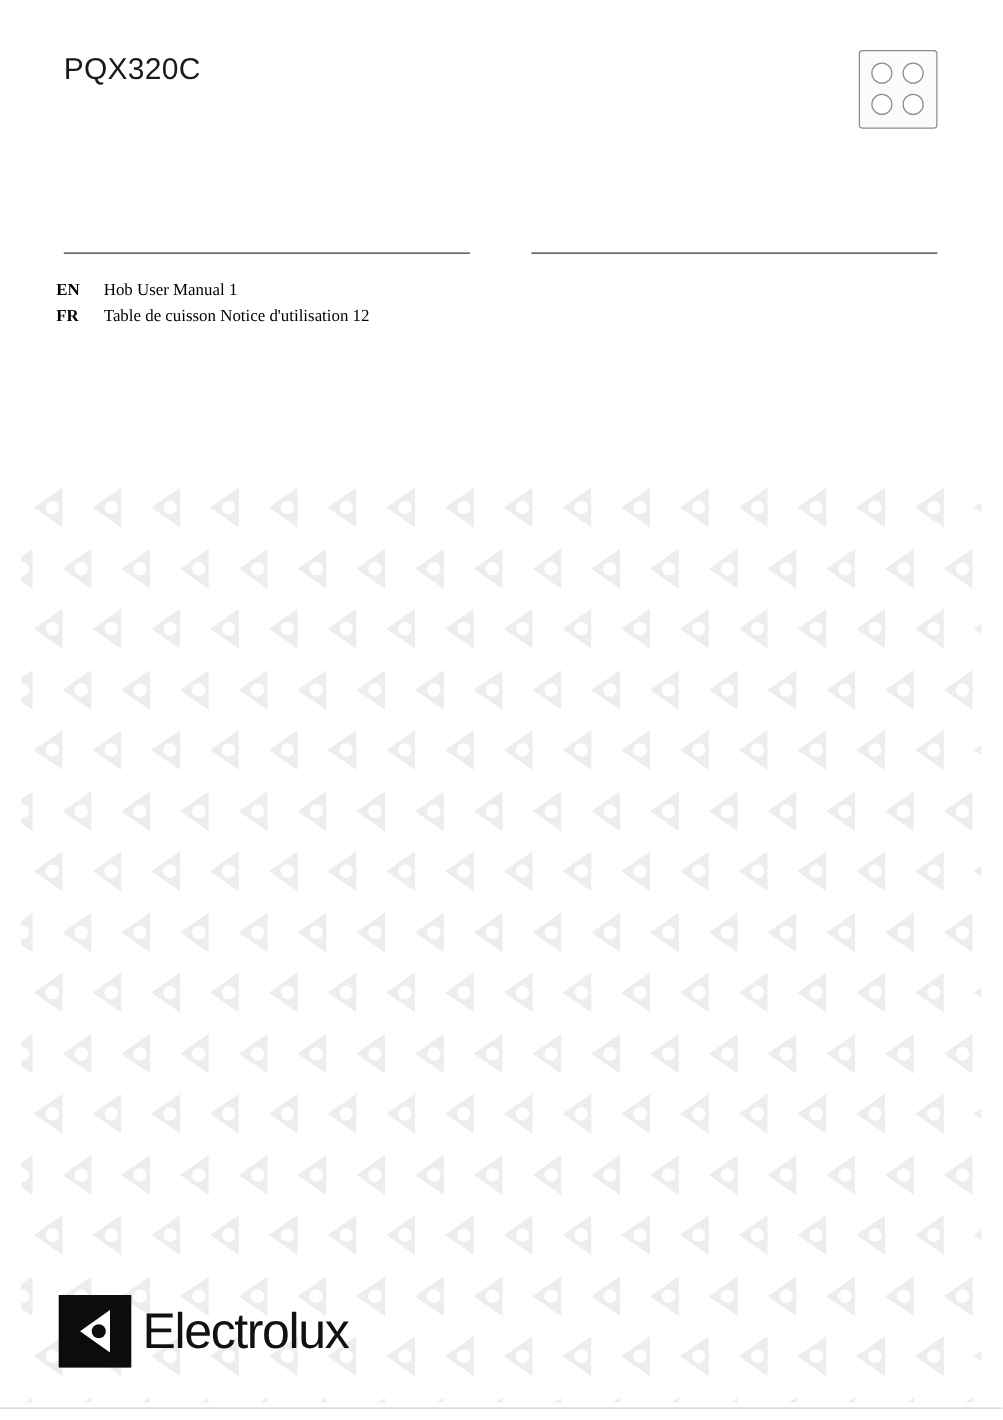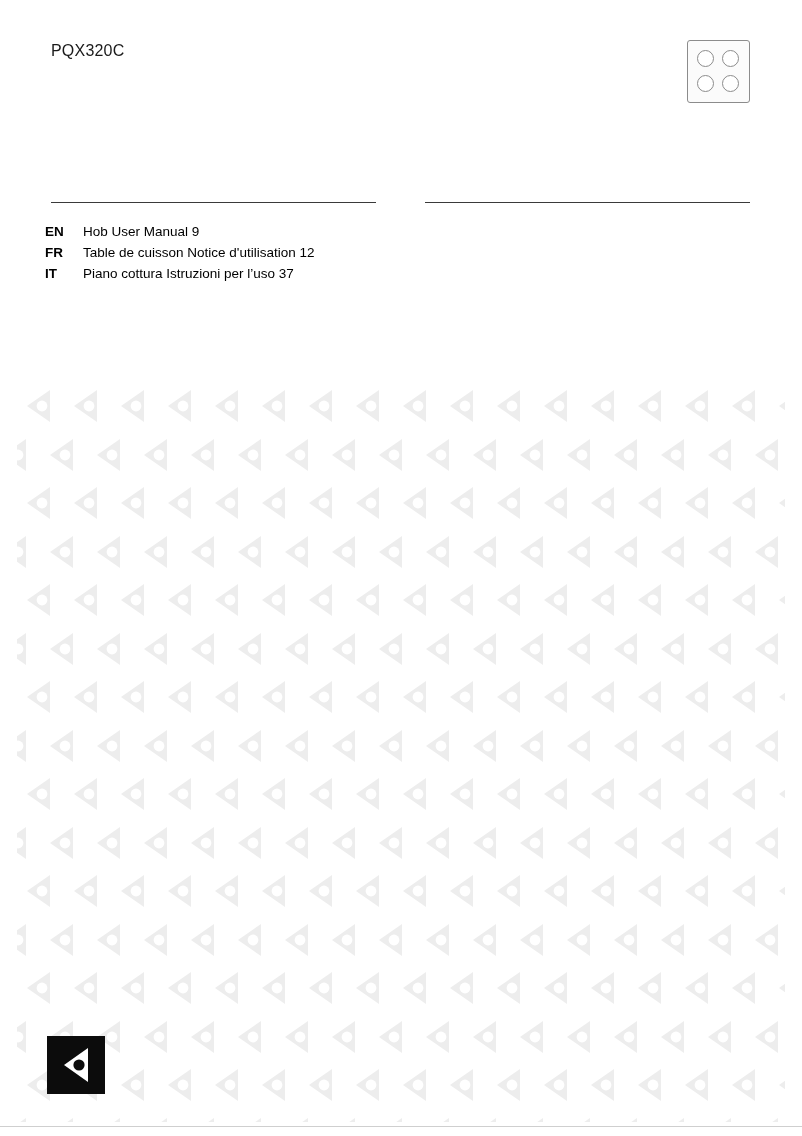--- a/index.html
+++ b/index.html
@@ -20,21 +20,21 @@
     position: absolute;
     inset: 0;
     background: #ffffff;
   }
 
   
   .model-title {
     position: absolute;
     left: 51px;
     top: 42px;
-    font-size: 16px;
+    font-size: 24px;
     letter-spacing: 0.2px;
     color: #1a1a1a;
   }
 
   
   .hob-icon {
     position: absolute;
     left: 687px;
     top: 40px;
     width: 63px;
@@ -71,20 +71,21 @@
     left: 45px;
     top: 224px;
     width: 480px;
   }
   .lang-row {
     display: flex;
     align-items: baseline;
     height: 21px;
     font-size: 13.5px;
     color: #000000;
+    font-family: Liberation Serif, serif;
   }
   .lang-code {
     font-weight: bold;
     width: 38px;
     flex: 0 0 38px;
     text-align: left;
     padding-left: 0;
   }
   .lang-text {
     font-weight: normal;
@@ -163,29 +164,25 @@
     <span class="burner b3"></span>
     <span class="burner b4"></span>
   </div>
 
   <div class="rule rule-left"></div>
   <div class="rule rule-right"></div>
 
   <div class="lang-list">
     <div class="lang-row">
       <span class="lang-code">EN</span>
-      <span class="lang-text">Hob User Manual 9</span>
+      <span class="lang-text">Hob User Manual 1</span>
     </div>
     <div class="lang-row">
       <span class="lang-code">FR</span>
       <span class="lang-text">Table de cuisson Notice d'utilisation 12</span>
-    </div>
-    <div class="lang-row">
-      <span class="lang-code">IT</span>
-      <span class="lang-text">Piano cottura Istruzioni per l’uso 37</span>
     </div>
   </div>
 
   <div class="pattern" id="watermark-pattern">
       <div class="pattern-row">
         <div class="mark">
           <svg width="47" height="40" viewBox="0 0 47 40" aria-hidden="true">
             <path d="M33 4 L33 36 L10 20 Z" fill="#ededed"></path>
             <circle cx="25" cy="20" r="5.4" fill="#ffffff"></circle>
           </svg>
@@ -1850,16 +1847,17 @@
     </div>
 
   <div class="logo">
     <div class="logo-mark">
       <svg width="58" height="58" viewBox="0 0 58 58" aria-hidden="true">
         <rect x="0" y="0" width="58" height="58" fill="#0c0c0c"></rect>
         <path d="M41 12 L41 46 L17 29 Z" fill="#ffffff"></path>
         <circle cx="32" cy="29" r="5.6" fill="#0c0c0c"></circle>
       </svg>
     </div>
+    <div class="logo-word">Electrolux</div>
   </div>
 
   <div class="page-bottom-rule"></div>
 </div>
 
 </body></html>

